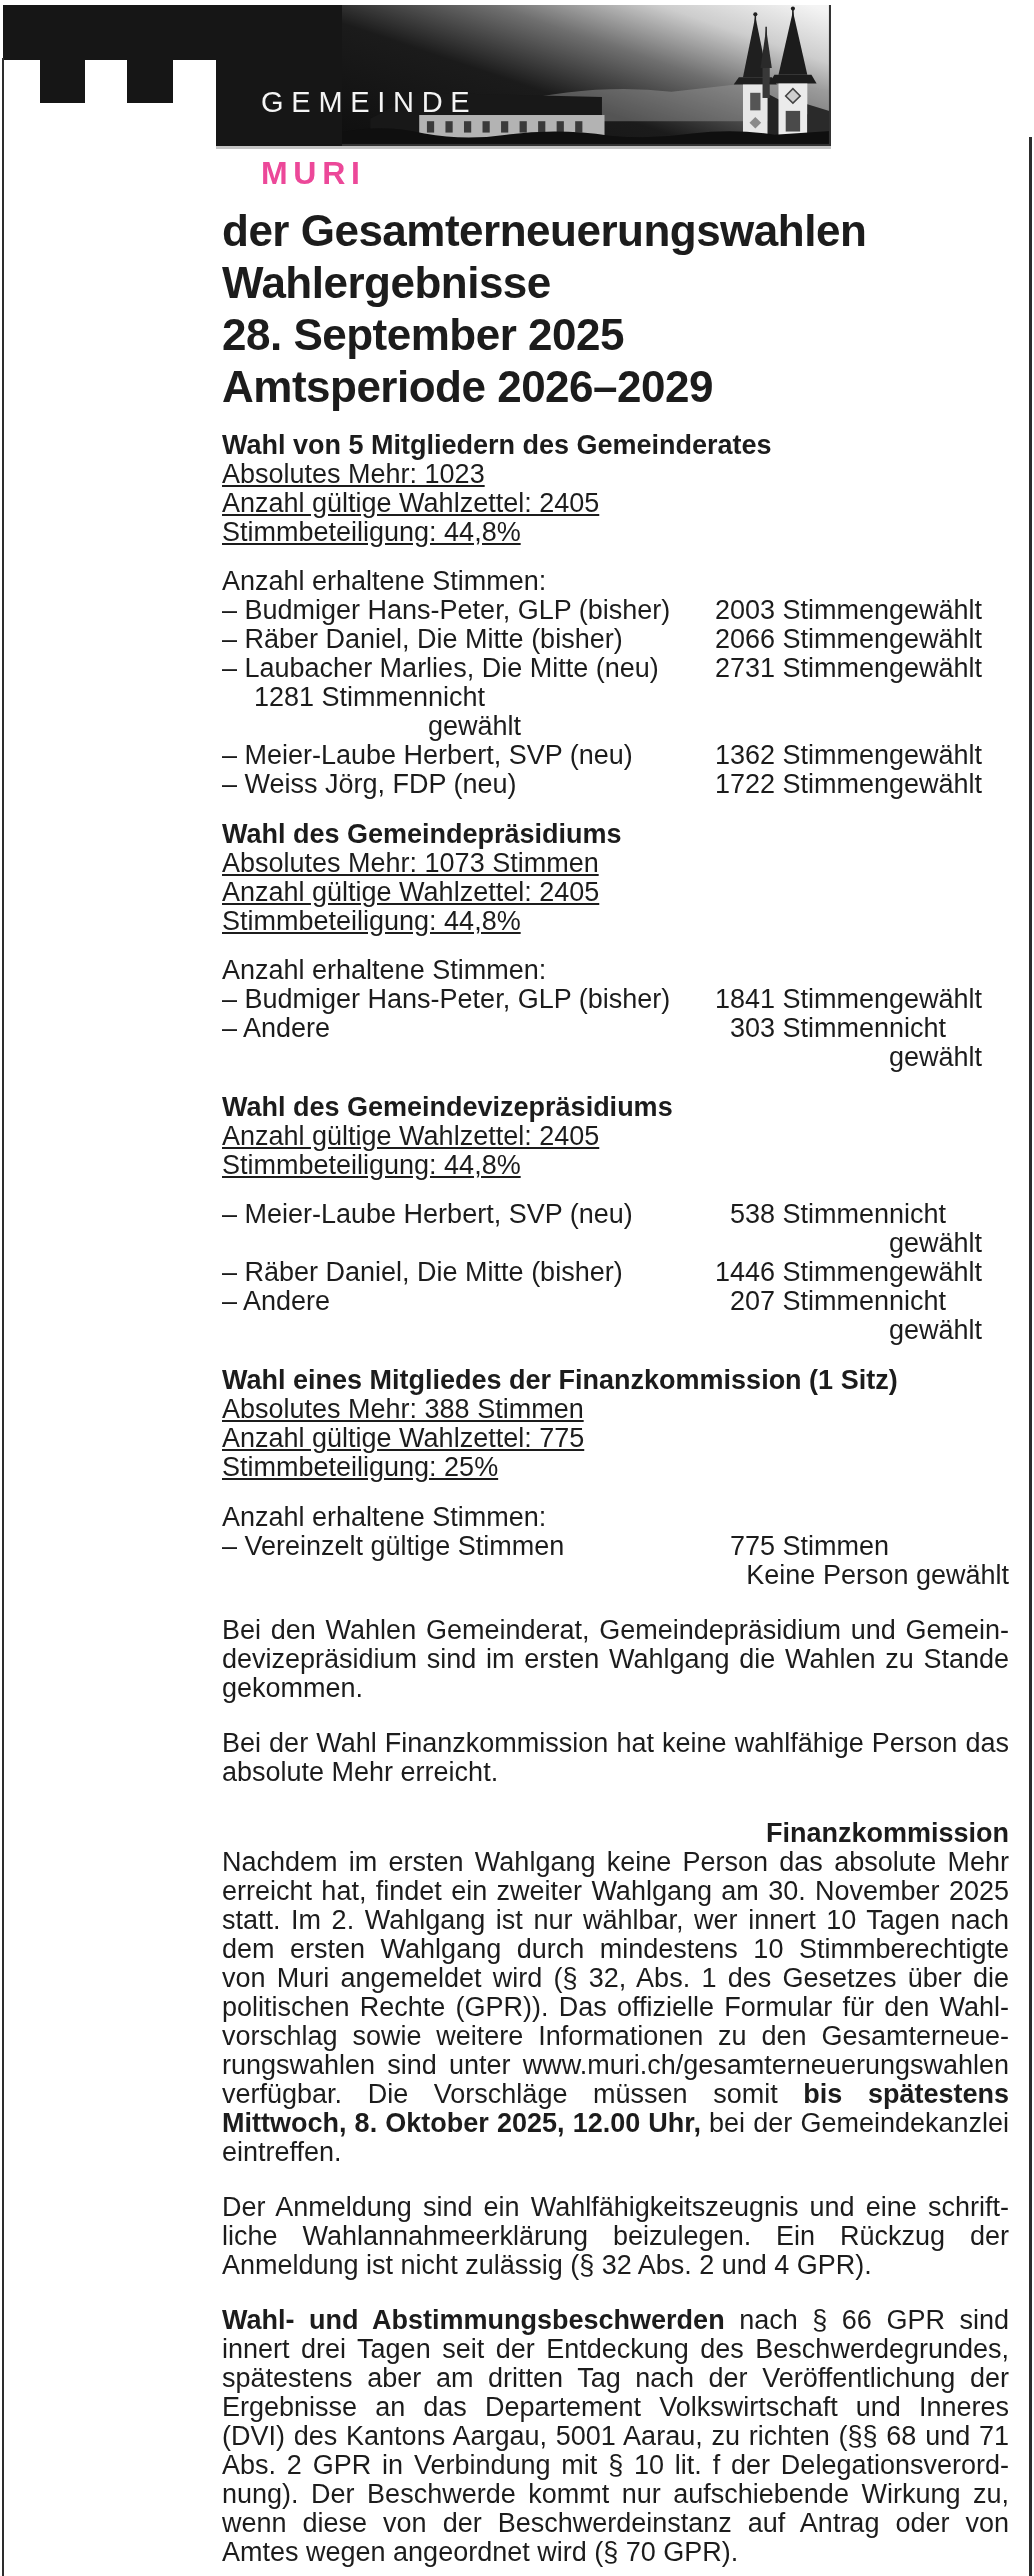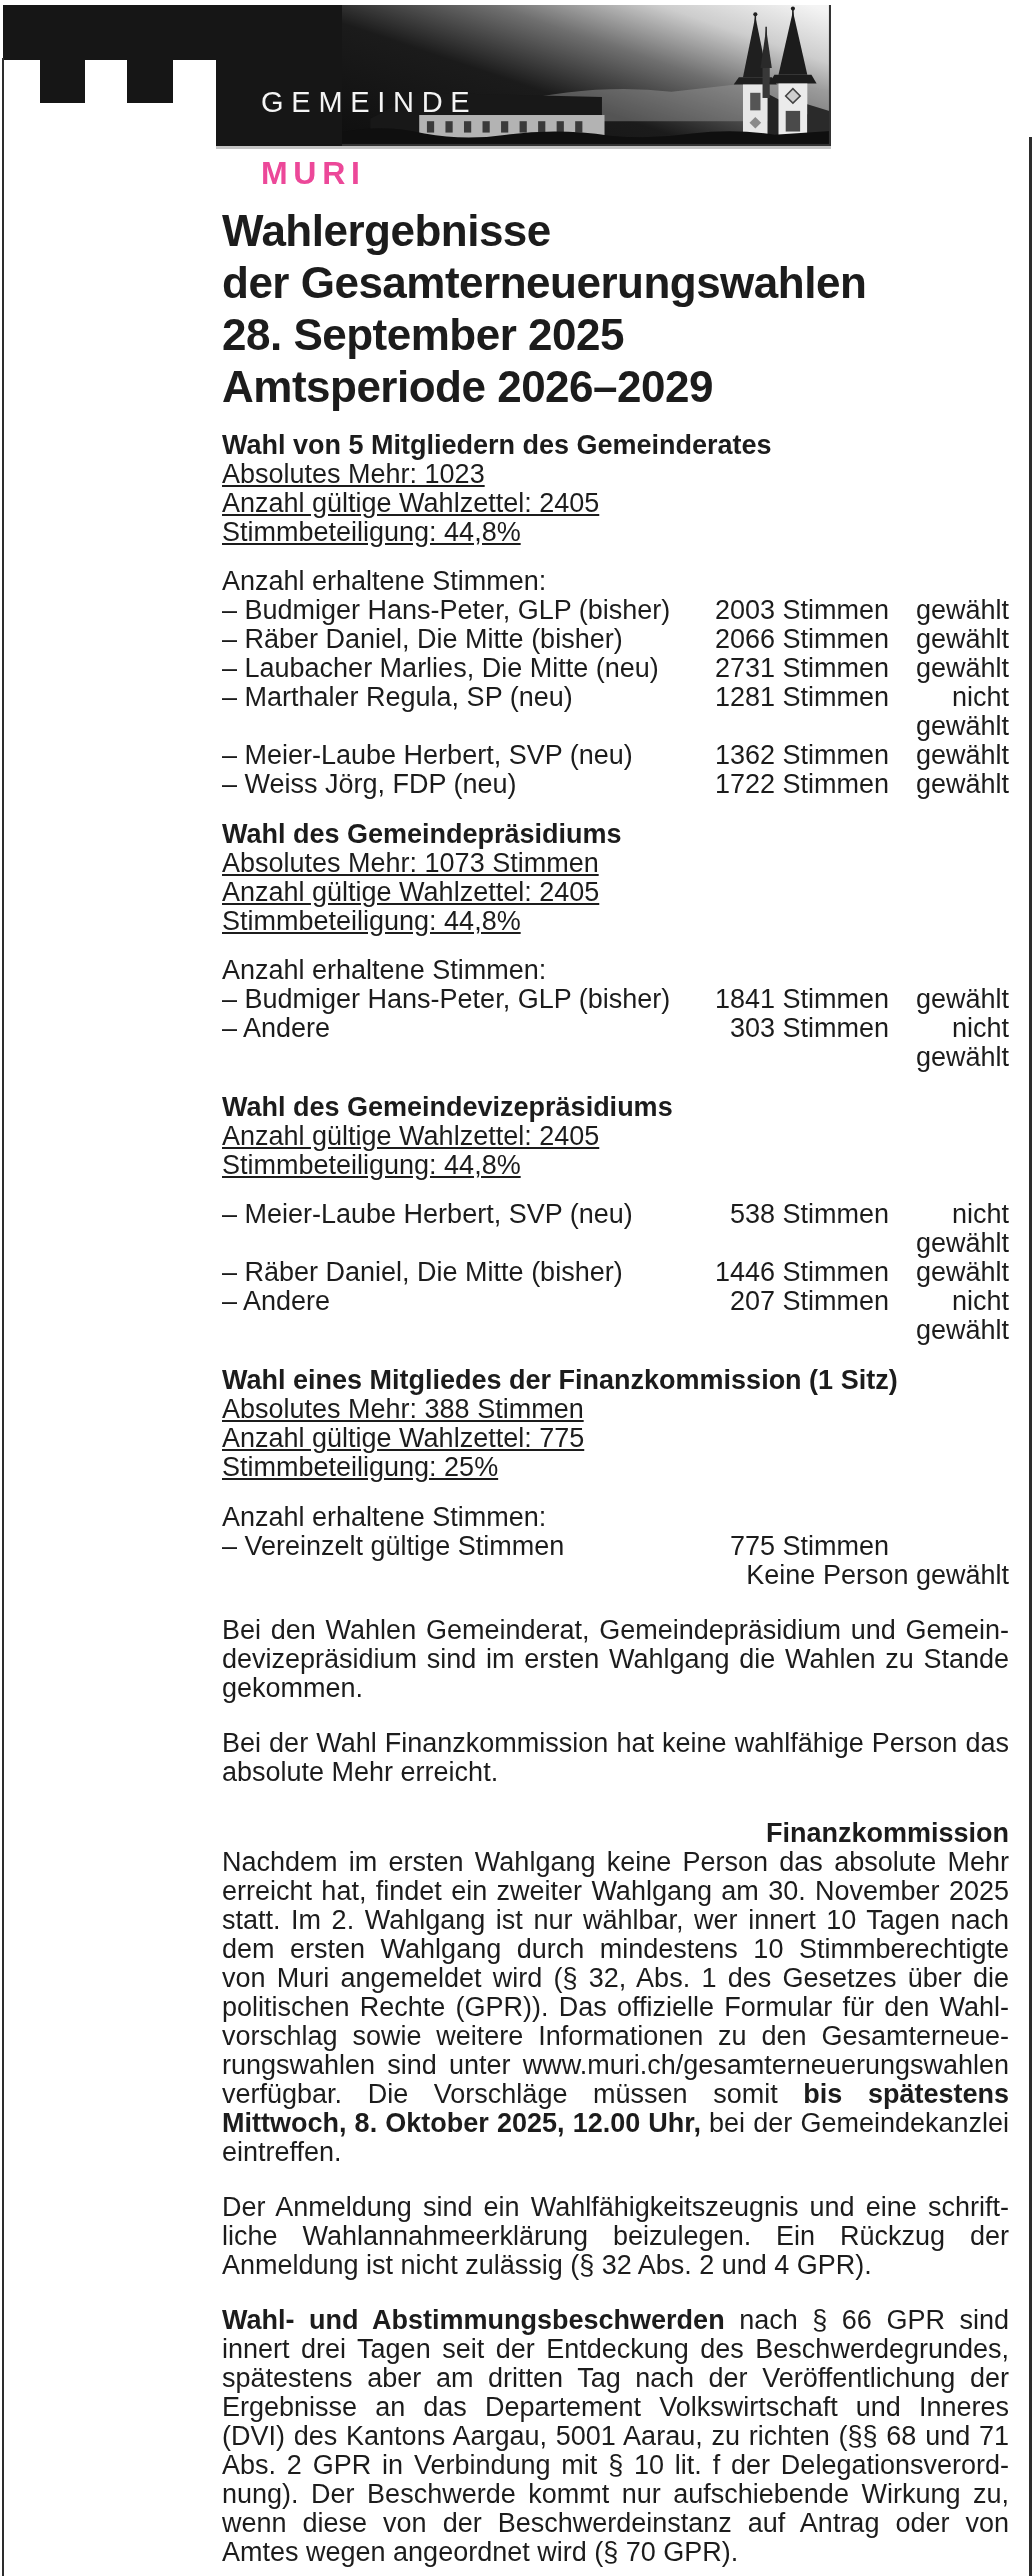--- a/index.html
+++ b/index.html
@@ -40,21 +40,21 @@
   .page-title{font-size:44px;line-height:52px;font-weight:700;letter-spacing:-0.5px;margin:0 0 17.5px 0;}
   .page-title div{white-space:nowrap;}
 
   .sec{margin-top:20.6px;}
   .sec-heading{font-size:27px;line-height:29px;font-weight:700;}
   .info-line{font-size:27px;line-height:29px;text-decoration:underline;}
   .received{font-size:27px;line-height:29px;margin-top:20.6px;}
   .row{display:flex;align-items:flex-start;font-size:27px;line-height:29px;}
   .row .name{flex:1;white-space:nowrap;}
   .row .votes{width:206px;text-align:right;white-space:nowrap;}
-  .row .status{width:120px;text-align:right;}
+  .row .status{width:120px;text-align:left;}
   .note{font-size:27px;line-height:29px;text-align:right;}
   .gap-top{margin-top:20.6px;}
 
   .para{font-size:27px;line-height:29px;text-align:justify;margin-top:26px;
         hyphens:manual;-webkit-hyphens:manual;}
   .para .b{font-weight:700;}
   .para-heading{font-size:27px;line-height:29px;font-weight:700;margin-top:32px;text-align:right;}
   .para.tight{margin-top:0;}
 </style>
 </head>
@@ -123,22 +123,22 @@
     <div class="shadow"></div>
   </div>
   <div class="muri-wordmark">MURI</div>
 
   <div class="rule-left"></div>
   <div class="rule-right"></div>
 
   <div class="content">
 
     <div class="page-title">
+      <div>der Gesamterneuerungswahlen</div>
       <div>Wahlergebnisse</div>
-      <div>der Gesamterneuerungswahlen</div>
       <div>28. September 2025</div>
       <div>Amtsperiode 2026–2029</div>
     </div>
 
     <div class="sec" style="margin-top:0;">
       <div class="sec-heading">Wahl von 5 Mitgliedern des Gemeinderates</div>
       <div class="info-line">Absolutes Mehr: 1023</div>
       <div class="info-line">Anzahl gültige Wahlzettel: 2405</div>
       <div class="info-line">Stimmbeteiligung: 44,8%</div>
       <div class="received">Anzahl erhaltene Stimmen:</div>
@@ -151,21 +151,20 @@
         <div class="name">– Räber Daniel, Die Mitte (bisher)</div>
         <div class="votes">2066 Stimmen</div>
         <div class="status">gewählt</div>
       </div>
       <div class="row">
         <div class="name">– Laubacher Marlies, Die Mitte (neu)</div>
         <div class="votes">2731 Stimmen</div>
         <div class="status">gewählt</div>
       </div>
       <div class="row">
-        <div class="name">– Marthaler Regula, SP (neu)</div>
         <div class="votes">1281 Stimmen</div>
         <div class="status">nicht gewählt</div>
       </div>
       <div class="row">
         <div class="name">– Meier-Laube Herbert, SVP (neu)</div>
         <div class="votes">1362 Stimmen</div>
         <div class="status">gewählt</div>
       </div>
       <div class="row">
         <div class="name">– Weiss Jörg, FDP (neu)</div>

